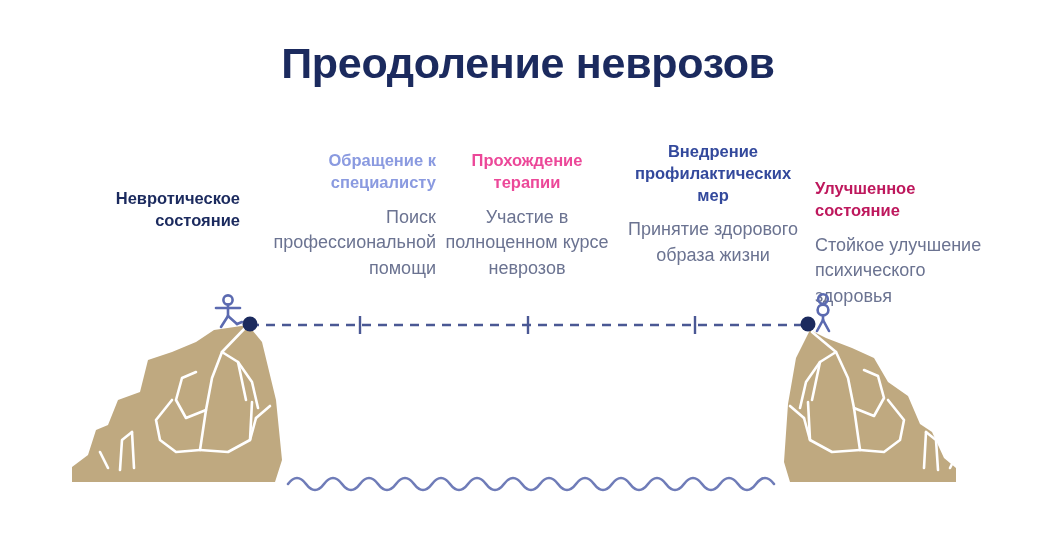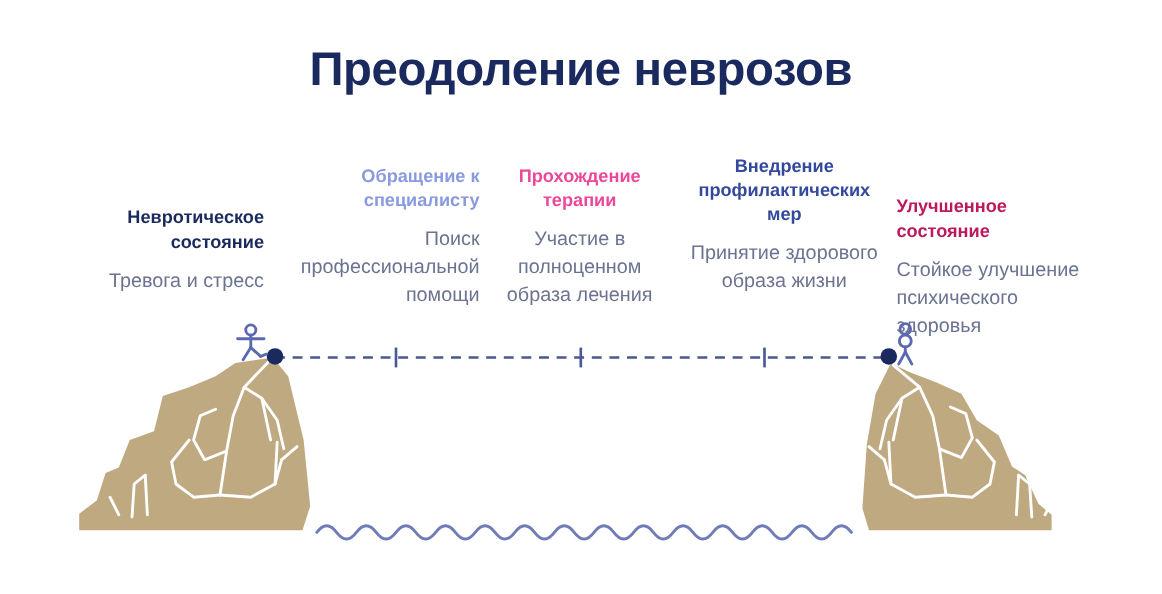--- a/index.html
+++ b/index.html
@@ -67,31 +67,30 @@
 </style>
 </head>
 <body>
 
 <div id="canvas">
 
   <div id="page-title">Преодоление неврозов</div>
 
   <div class="stage" id="stage-0">
     <div class="stage-heading" style="color: rgb(27, 42, 94);">Невротическое состояние</div>
-    <div class="stage-sub">Тревога и стресс</div>
   </div>
 
   <div class="stage" id="stage-1">
     <div class="stage-heading" style="color: rgb(138, 154, 224);">Обращение к специалисту</div>
     <div class="stage-sub">Поиск профессиональной помощи</div>
   </div>
 
   <div class="stage" id="stage-2">
     <div class="stage-heading" style="color: #ec4899;">Прохождение терапии</div>
-    <div class="stage-sub">Участие в полноценном образа лечения</div>
+    <div class="stage-sub">Участие в полноценном курсе неврозов</div>
   </div>
 
   <div class="stage" id="stage-3">
     <div class="stage-heading" style="color: rgb(51, 73, 156);">Внедрение профилактических мер</div>
     <div class="stage-sub">Принятие здорового образа жизни</div>
   </div>
 
   <div class="stage" id="stage-4">
     <div class="stage-heading" style="color: #be185d;">Улучшенное состояние</div>
     <div class="stage-sub">Стойкое улучшение психического здоровья</div>

